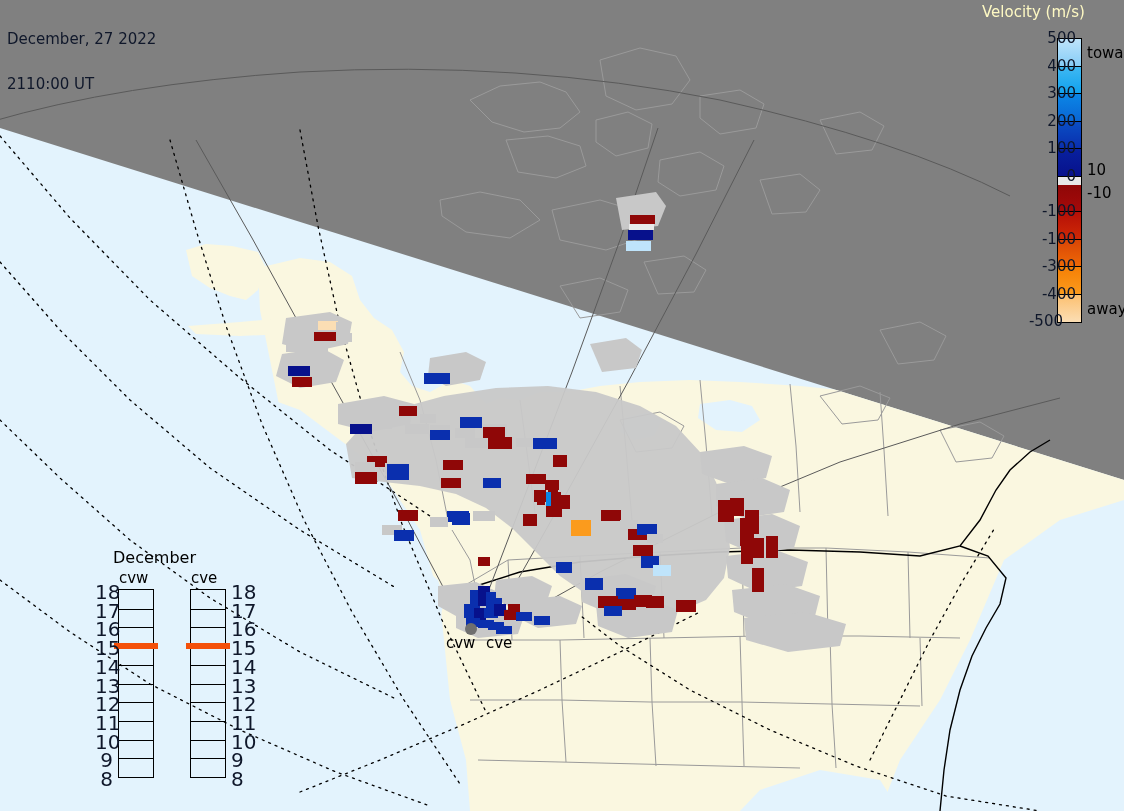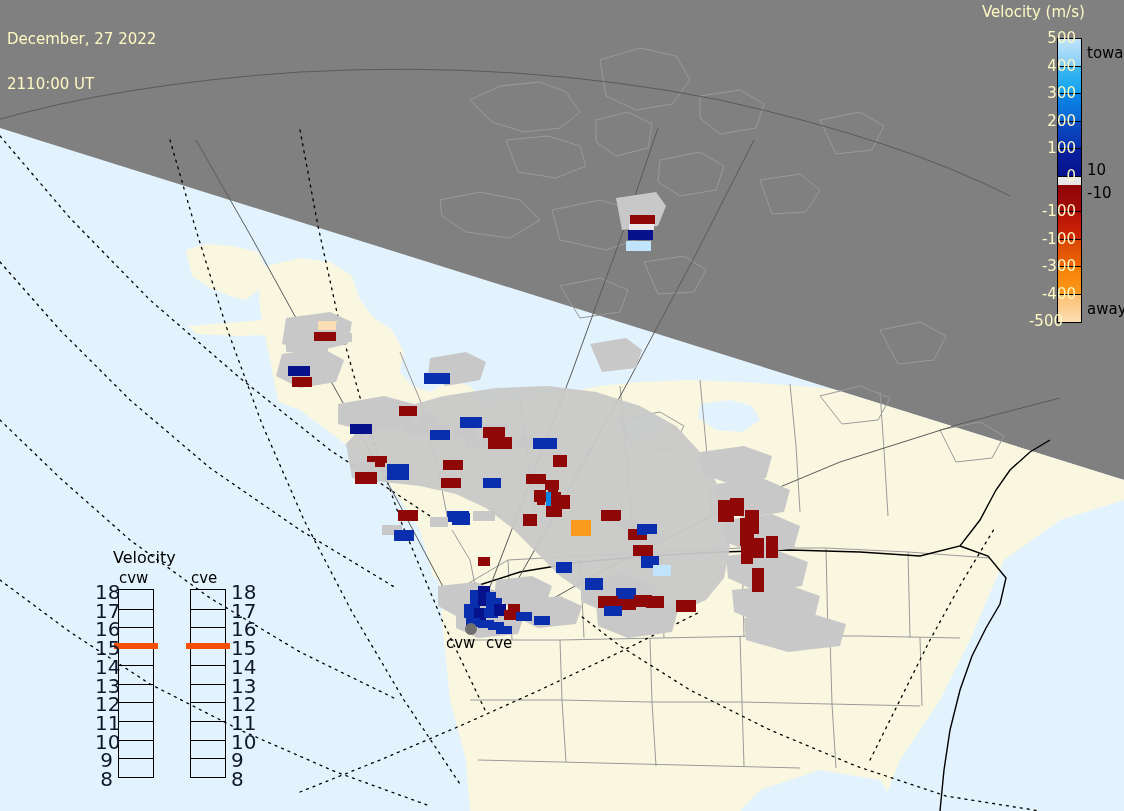--- a/index.html
+++ b/index.html
@@ -6,35 +6,35 @@
   html,body{margin:0;padding:0;background:#808080;}
   body{width:1124px;height:811px;overflow:hidden;
        font-family:"DejaVu Sans","Liberation Sans",sans-serif;}
   #stage{position:relative;width:1124px;height:811px;background:#808080;overflow:hidden;}
 
   
   .layer{position:absolute;left:0;top:0;width:1124px;height:811px;}
   svg.layer{display:block;}
 
   
-  #timestamp{position:absolute;left:7px;top:2px;color:#fef9c3;
+  #timestamp{position:absolute;left:7px;top:2px;color:#0f172a;
              font-size:15px;line-height:15px;white-space:pre;}
   #timestamp div{letter-spacing:0px;}
 
   
   #cbar-panel{position:absolute;left:975px;top:0px;width:149px;height:340px;}
   #cbar-title{position:absolute;left:7px;top:3px;width:142px;color:#fef9c3;
               font-size:15px;white-space:nowrap;}
   #cbar-box{position:absolute;left:82px;top:38px;width:25px;height:285px;
             border:1px solid #000;box-sizing:border-box;}
   .cbar-seg{position:absolute;left:0;width:23px;box-sizing:border-box;
             border-bottom:1px solid #000;}
   .cbar-seg:last-child{border-bottom:none;}
   .cbar-zero{position:absolute;left:0;width:23px;background:#e8e8e8;}
-  .cbar-tick{position:absolute;right:0px;color:#fef9c3;font-size:15px;
+  .cbar-tick{position:absolute;right:0px;color:#0f172a;font-size:15px;
              text-align:center;white-space:nowrap;}
   .cbar-side{position:absolute;color:#000;font-size:15px;white-space:nowrap;}
 
   
   #freq-panel{position:absolute;left:95px;top:548px;width:150px;height:235px;}
   #freq-title{position:absolute;left:18px;top:0px;font-size:16px;color:#000;
               white-space:nowrap;}
   .freq-name{position:absolute;top:21px;font-size:15px;color:#000;}
   .gauge{position:absolute;top:41px;width:36px;height:189px;
          border:1px solid #000;box-sizing:border-box;background:transparent;}
@@ -346,21 +346,21 @@
         <div class="cbar-tick" style="top: 284.5px; right: 48px;">-400</div>
         <div class="cbar-tick" style="top: 312px; right: 61px;">-500</div>
       </div>
     <div class="cbar-side" style="left:112px;top:44px;">toward</div>
     <div class="cbar-side" style="left:112px;top:300px;">away</div>
     <div class="cbar-side" style="left:112px;top:161px;">10</div>
     <div class="cbar-side" style="left:112px;top:184px;">-10</div>
   </div>
 
   <div id="freq-panel">
-    <div id="freq-title">Velocity</div>
+    <div id="freq-title">December</div>
 
     <div class="freq-name" style="left:24px;">cvw</div>
     <div class="freq-name" style="left:96px;">cve</div>
 
     <div class="gauge" style="left:23px;" id="gauge-cvw">
         <div class="gauge-div" style="top: 18.7px;"></div>
         <div class="gauge-div" style="top: 37.4px;"></div>
         <div class="gauge-div" style="top: 56.1px;"></div>
         <div class="gauge-div" style="top: 74.8px;"></div>
         <div class="gauge-div" style="top: 93.5px;"></div>

